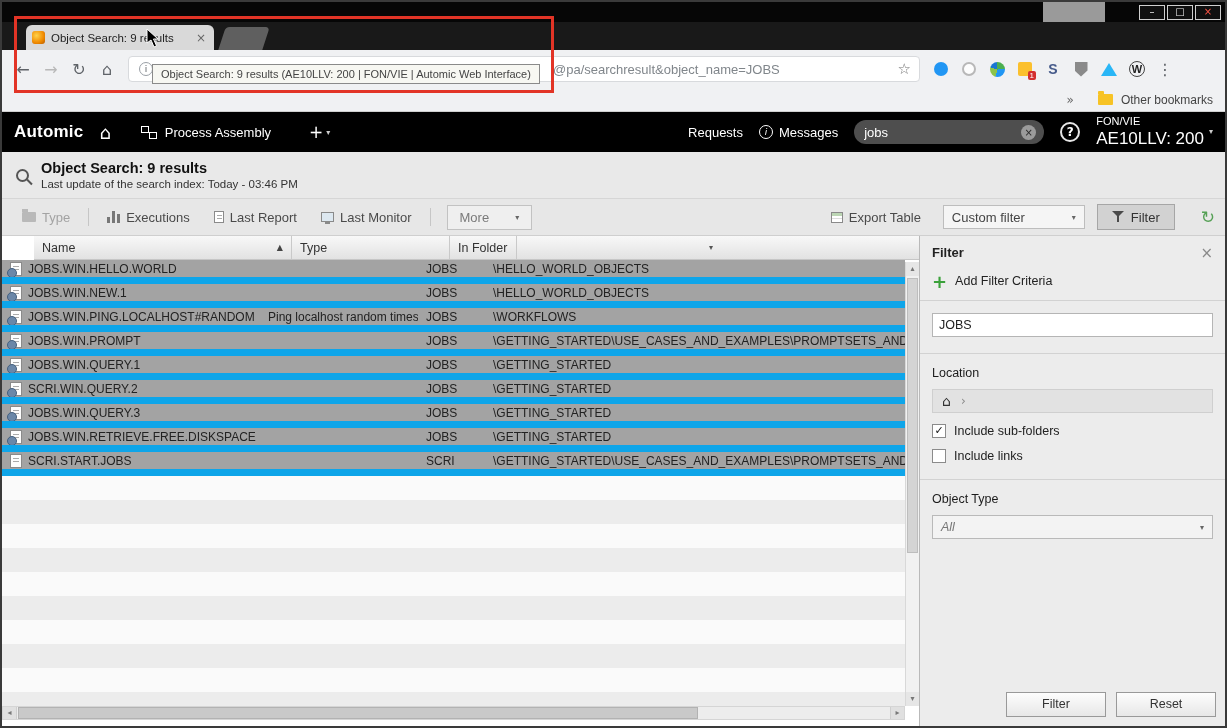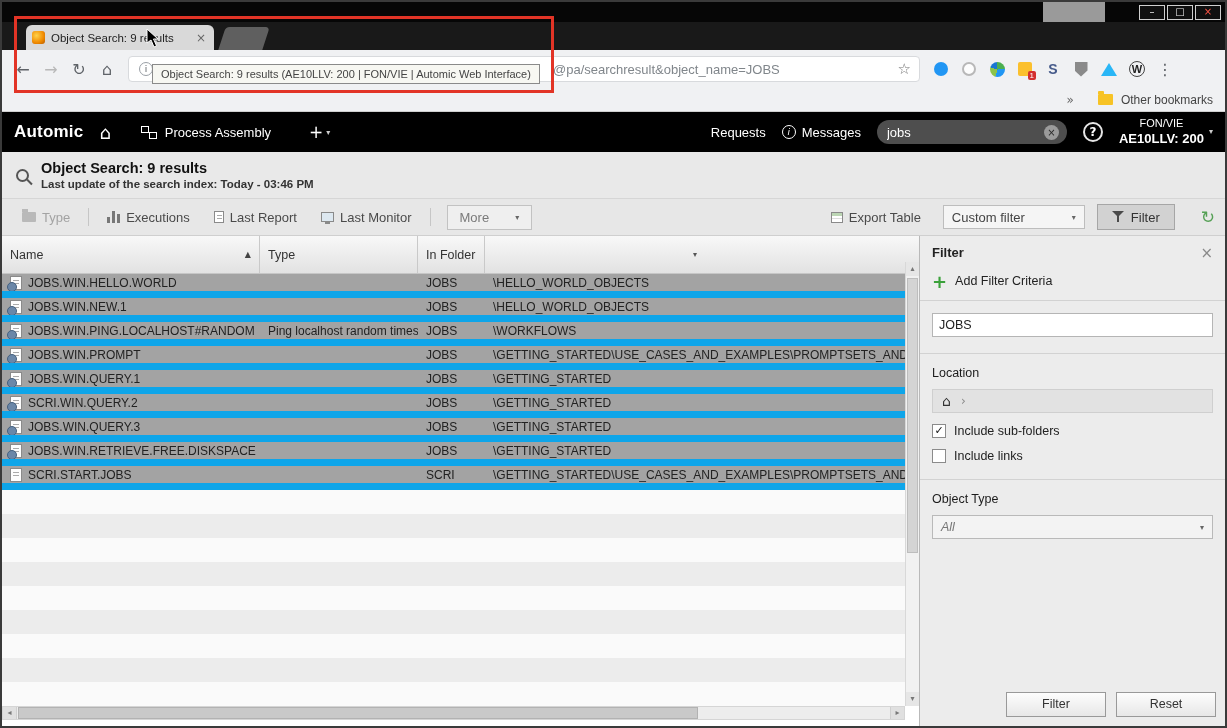--- a/index.html
+++ b/index.html
@@ -90,31 +90,31 @@
   .msg-ico { width:14px; height:14px; border-radius:50%; border:1px solid #fff; font-size:9px;
              font-style:italic; text-align:center; line-height:12px; }
   .hdr-search { width:190px; height:24px; border-radius:12px; background:#4e4e4e; display:flex;
                 align-items:center; padding:0 8px; gap:6px; }
   .hdr-search input { background:transparent; border:none; outline:none; color:#fff; font-size:13px;
                       flex:1; width:100%; font-family:inherit; }
   .search-clear { width:15px; height:15px; border-radius:50%; background:#9b9b9b; color:#2b2b2b;
                   font-size:10px; line-height:15px; text-align:center; flex:none; }
   .help-ico { width:20px; height:20px; border:2px solid #e6e6e6; border-radius:50%; text-align:center;
               line-height:16px; font-size:12px; font-weight:bold; flex:none; }
-  .client { text-align:center; font-size:11px; line-height:1.25; display:flex; align-items:center; gap:5px; }
-  .client .l2 { font-weight:bold; font-size:13px; }
+  .client { text-align:left; font-size:11px; line-height:1.25; display:flex; align-items:center; gap:5px; }
+  .client .l2 { font-weight:normal; font-size:17px; }
 
   
   .page-header { height:46px; background:#e9e9e9; display:flex; align-items:center; padding:0 14px;
                  gap:12px; }
   .ico-search { width:13px; height:13px; border:2px solid #555; border-radius:50%; position:relative; flex:none; }
   .ico-search::after { content:''; position:absolute; width:7px; height:2px; background:#555;
                        transform:rotate(45deg); right:-6px; bottom:-3px; }
   .ph-title { font-size:14.5px; font-weight:bold; color:#111; }
-  .ph-sub { font-size:11.5px; color:#333; margin-top:2px;font-weight:bold; }
+  .ph-sub { font-size:11.5px; color:#333; margin-top:2px; }
 
   
   .action-bar { height:38px; background:#e7e7e7; border-top:1px solid #d6d6d6; border-bottom:1px solid #cfcfcf;
                 display:flex; align-items:center; padding:0 10px; gap:4px; }
   .ab-btn { display:flex; align-items:center; gap:6px; padding:4px 10px; font-size:13px; color:#4a4a4a; }
   .ab-btn.disabled { color:#a3a3a3; }
   .ab-sep { width:1px; height:18px; background:#c6c6c6; margin:0 4px; }
   .more-btn { border:1px solid #c2c2c2; background:#efefef; padding:4px 12px; display:flex; gap:26px;
               align-items:center; font-size:13px; color:#7a7a7a; margin-left:8px; }
   .right-group { margin-left:auto; display:flex; align-items:center; gap:12px; }
@@ -141,23 +141,23 @@
     linear-gradient(#bcd6b4,#bcd6b4) 0 0/100% 3px no-repeat,
     linear-gradient(#ddd,#ddd) 0 5px/100% 1px no-repeat, #fff; }
   .ico-funnel { position:relative; width:12px; height:12px; }
   .ico-funnel::before { content:''; position:absolute; left:0; top:0; border-left:6px solid transparent;
                         border-right:6px solid transparent; border-top:6px solid #4a4a4a; }
   .ico-funnel::after { content:''; position:absolute; left:5px; top:5px; width:2px; height:6px; background:#4a4a4a; }
 
   
   .content { display:flex; height:490px; }
   .table-area { width:917px; background:#fff; position:relative; display:flex; flex-direction:column; }
-  .thead { display:grid; grid-template-columns:258px 158px 67px 1fr 14px; height:38px;
+  .thead { display:grid; grid-template-columns:258px 158px 67px 1fr 14px; height:24px;
            background:linear-gradient(#f8f8f8,#e2e2e2); border-bottom:1px solid #c6c6c6;
-           font-size:12.5px; color:#333; flex:none; }
+           font-size:12.5px; color:#333; flex:none;margin-left:32px; }
   .th { display:flex; align-items:center; padding:0 8px; border-right:1px solid #c9c9c9; overflow:hidden; }
   .th .sort { margin-left:auto; font-size:8px; color:#444; }
   .th-caret { display:flex; align-items:center; justify-content:center; font-size:8px; color:#555; }
   .rows-wrap { flex:1; margin-right:14px; display:flex; flex-direction:column; overflow:hidden; }
   .trow { display:grid; grid-template-columns:258px 158px 67px 1fr; height:24px; flex:none;
           border-bottom:7px solid #0ea5e9; background:#a3a3a3; font-size:12px; color:#222; align-items:center; }
   .trow .c { padding:0 8px; white-space:nowrap; overflow:hidden; display:flex; align-items:center; gap:6px; height:100%; }
   .obj-icon { width:12px; height:14px; border:1px solid #8a8a8a; background:
       linear-gradient(#aaa,#aaa) 2px 3px/6px 1px no-repeat,
       linear-gradient(#aaa,#aaa) 2px 6px/6px 1px no-repeat, #fdfdfd;

